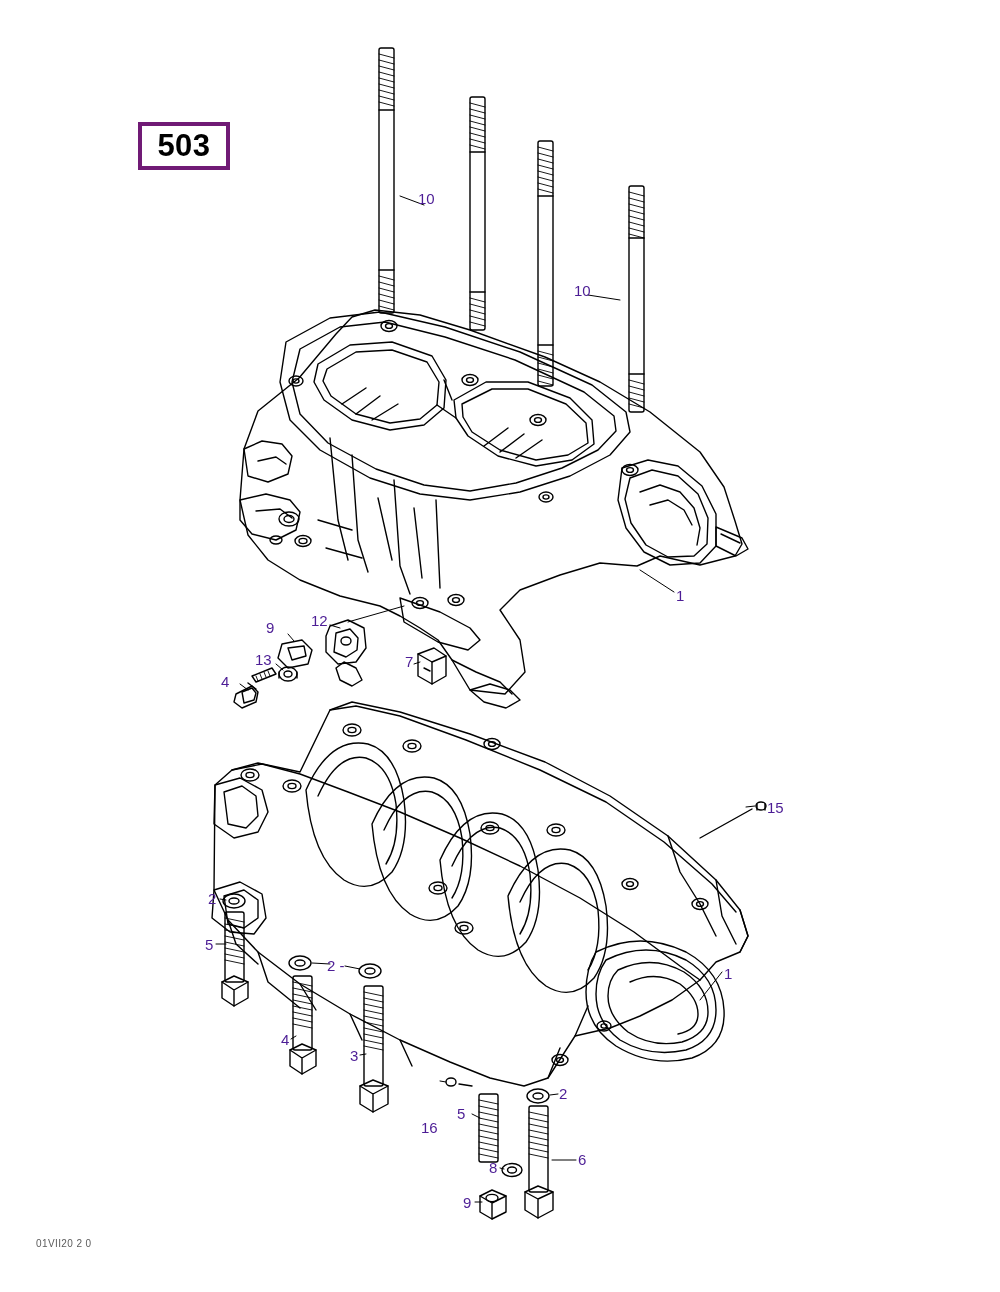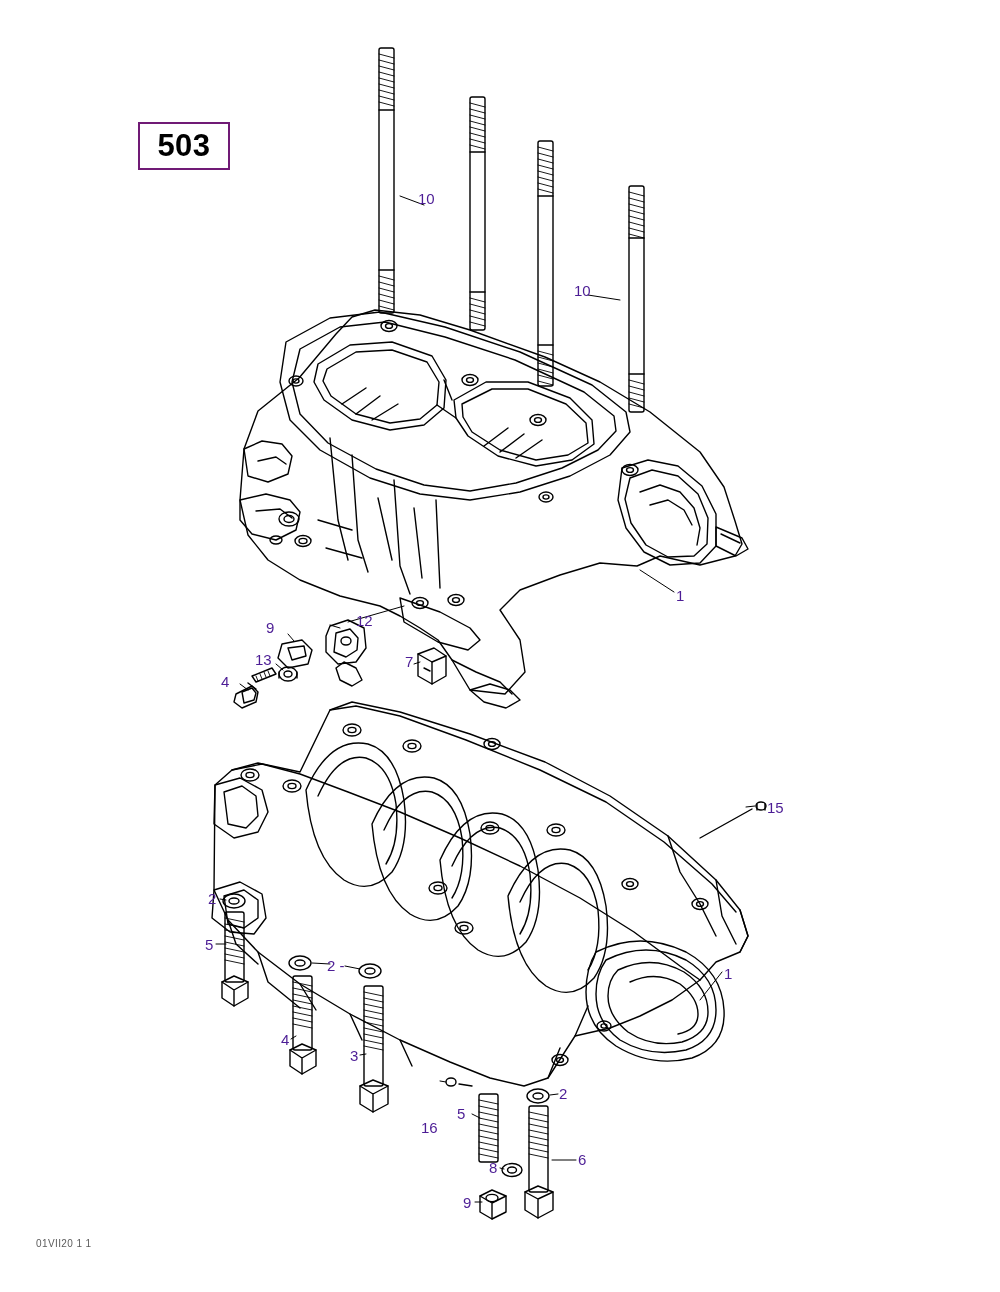--- a/index.html
+++ b/index.html
@@ -19,21 +19,21 @@
     position: absolute;
     inset: 0;
   }
   
   .model-box {
     position: absolute;
     left: 138px;
     top: 122px;
     width: 92px;
     height: 48px;
-    border: 2px solid #701a75;
+    border: 4px solid #701a75;
     box-sizing: border-box;
     display: flex;
     align-items: center;
     justify-content: center;
   }
   .model-box span {
     font-size: 31px;
     font-weight: bold;
     letter-spacing: 0.5px;
     font-family: "Liberation Sans", sans-serif;
@@ -523,33 +523,33 @@
 
         <line x1="475" y1="1202" x2="482" y2="1202"></line>
       </g>
     </g>
   </svg>
 
   <div class="callout" style="left:418px; top:191px;">10</div>
   <div class="callout" style="left:574px; top:283px;">10</div>
   <div class="callout" style="left:676px; top:588px;">1</div>
   <div class="callout" style="left:266px; top:620px;">9</div>
-  <div class="callout" style="left:311px; top:613px;margin-left:45px;">12</div>
+  <div class="callout" style="left:311px; top:613px;">12</div>
   <div class="callout" style="left:255px; top:652px;">13</div>
   <div class="callout" style="left:221px; top:674px;">4</div>
   <div class="callout" style="left:405px; top:654px;">7</div>
   <div class="callout" style="left:767px; top:800px;">15</div>
   <div class="callout" style="left:724px; top:966px;">1</div>
   <div class="callout" style="left:208px; top:891px;">2</div>
   <div class="callout" style="left:205px; top:937px;">5</div>
   <div class="callout" style="left:327px; top:958px;">2 -</div>
   <div class="callout" style="left:281px; top:1032px;">4</div>
   <div class="callout" style="left:350px; top:1048px;">3</div>
   <div class="callout" style="left:421px; top:1120px;">16</div>
   <div class="callout" style="left:457px; top:1106px;">5</div>
   <div class="callout" style="left:559px; top:1086px;">2</div>
   <div class="callout" style="left:489px; top:1160px;">8</div>
   <div class="callout" style="left:578px; top:1152px;">6</div>
   <div class="callout" style="left:463px; top:1195px;">9</div>
 
-  <div class="footer-code">01VII20 1 1</div>
+  <div class="footer-code">01VII20 2 0</div>
 
 </div>
 
 </body></html>

